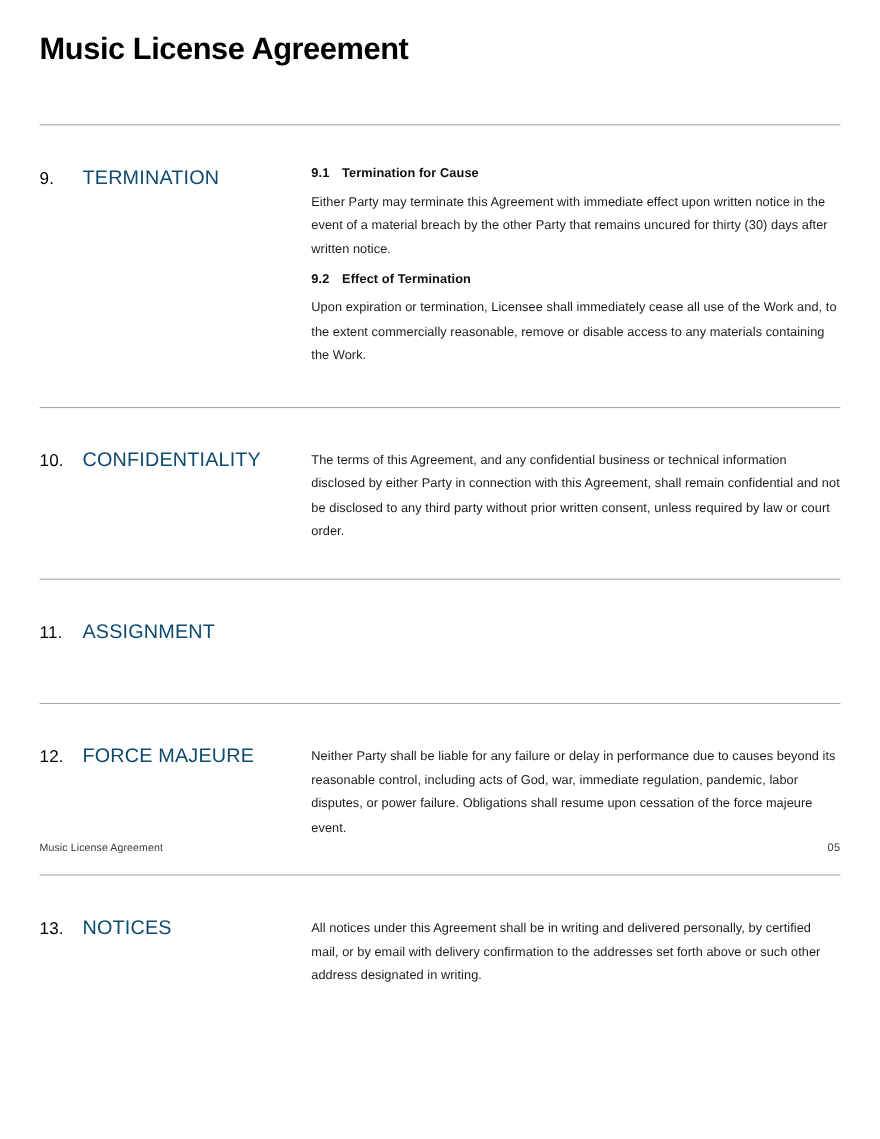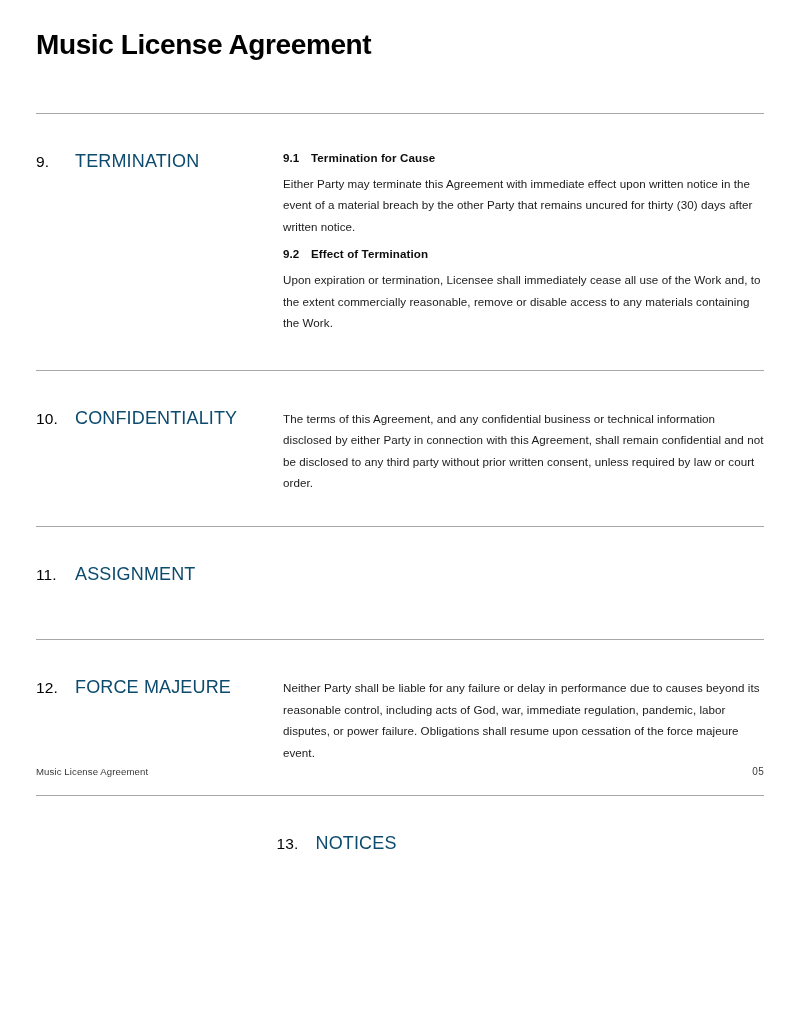--- a/index.html
+++ b/index.html
@@ -191,20 +191,23 @@
       <div class="sec-right">
         <p class="body-text">Neither Party shall be liable for any failure or delay in performance due to causes beyond its reasonable control, including acts of God, war, immediate regulation, pandemic, labor disputes, or power failure. Obligations shall resume upon cessation of the force majeure event.</p>
       </div>
     </div>
 
     <div class="section sec-pad-5">
       <div class="sec-left">
         <span class="sec-num">13.</span>
         <span class="sec-title">NOTICES</span>
       </div>
+      <div class="sec-right">
+        <p class="body-text">All notices under this Agreement shall be in writing and delivered personally, by certified mail, or by email with delivery confirmation to the addresses set forth above or such other address designated in writing.</p>
+      </div>
     </div>
 
   </div>
 
   <div class="footer">
     <span class="footer-text">Music License Agreement</span>
     <span class="footer-page">05</span>
   </div>
 
 </div>

